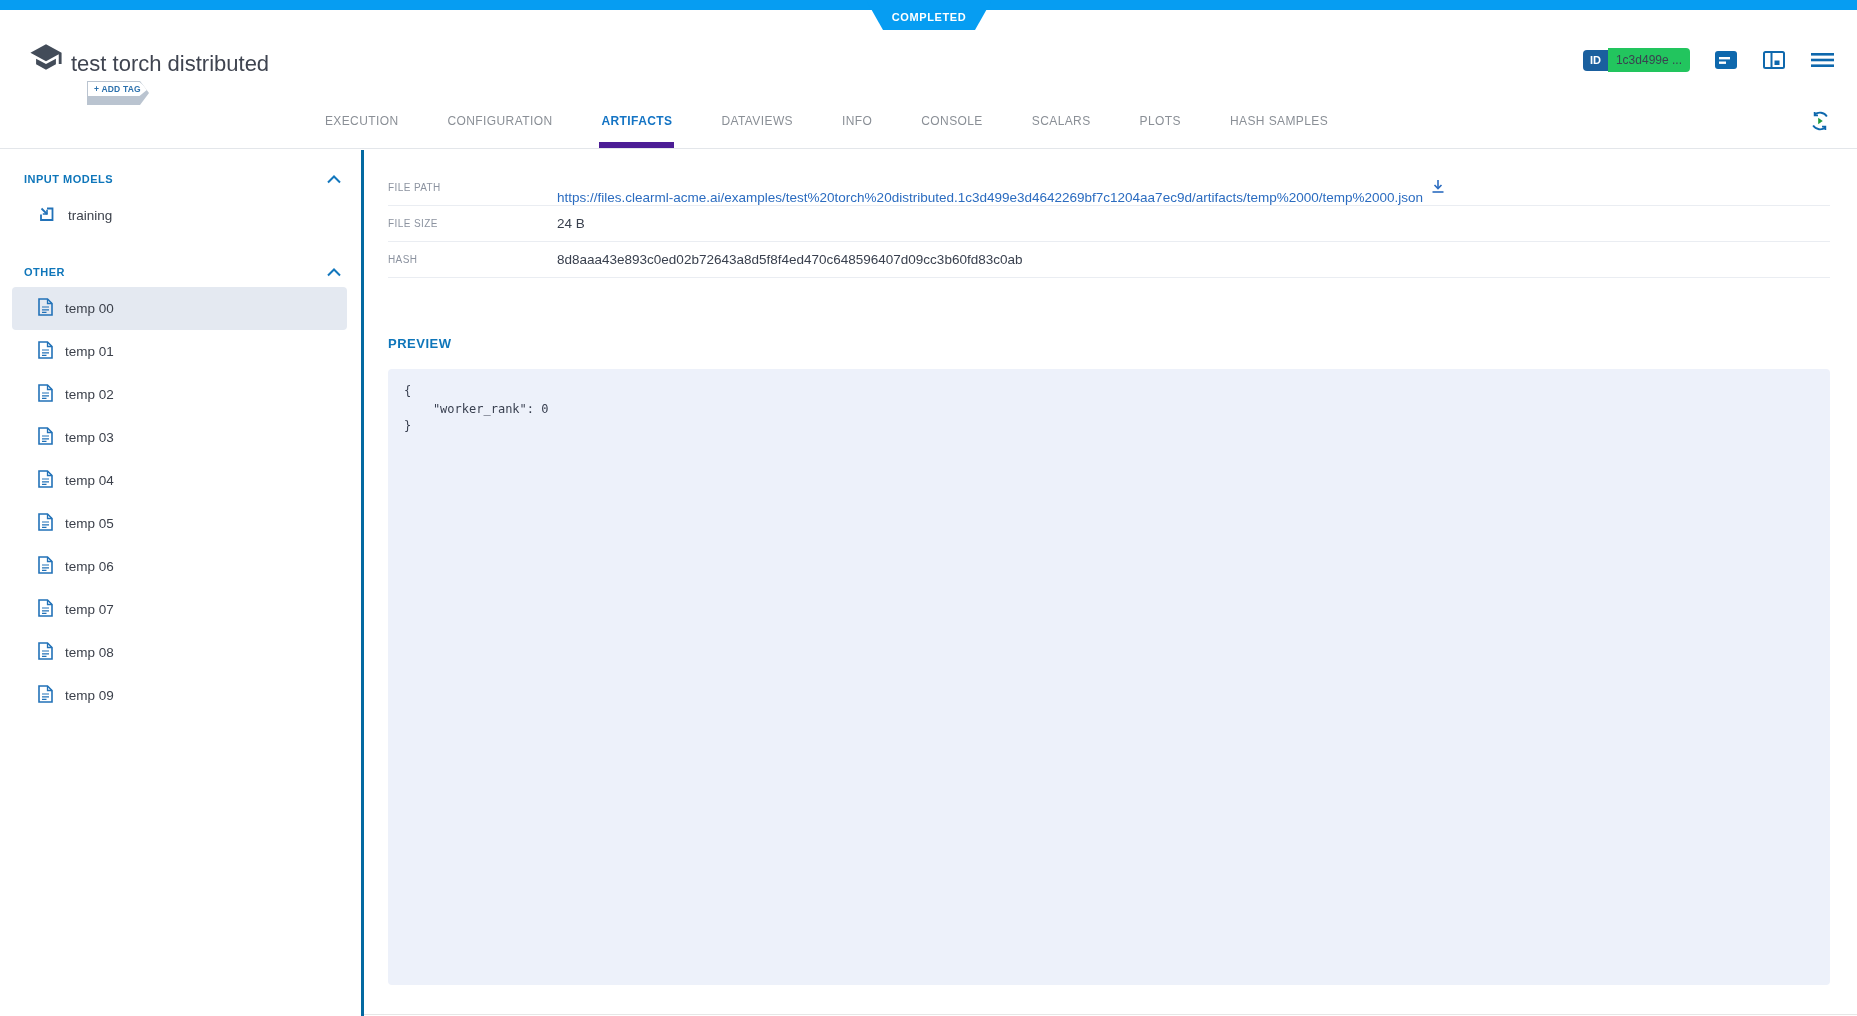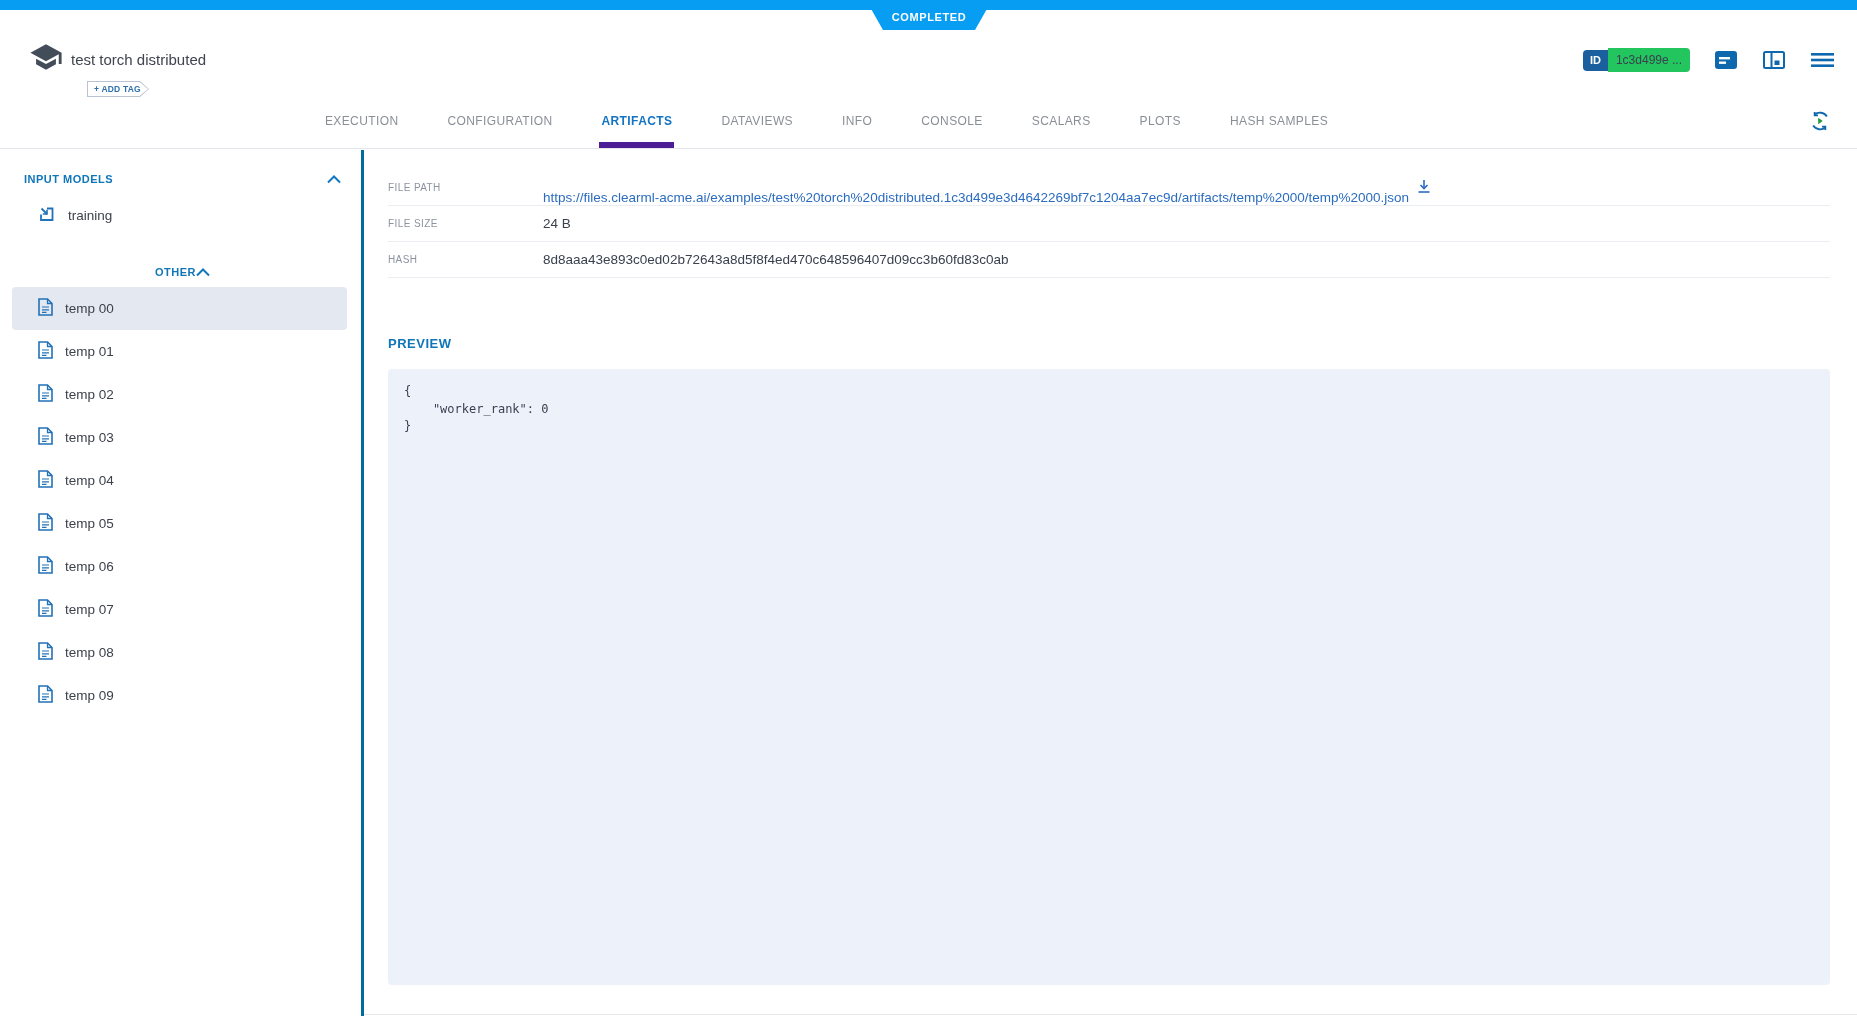--- a/index.html
+++ b/index.html
@@ -10,22 +10,22 @@
   .topbar { position:absolute; top:0; left:0; width:1857px; height:10px; background:#069df2; z-index:5; }
   .ribbon { position:absolute; top:0; left:866px; width:126px; height:30px; background:#069df2;
             clip-path:polygon(0 0,100% 0,calc(100% - 17px) 100%,17px 100%);
             display:flex; align-items:center; justify-content:center; z-index:6; }
   .ribbon span { color:#fff; font-size:11px; font-weight:bold; letter-spacing:.6px; padding-top:3px; }
 
   
   .header { position:absolute; top:10px; left:0; width:1857px; height:139px; background:#fff;
             border-bottom:1px solid #e3e6ea; z-index:2; }
   .exp-icon { position:absolute; left:29px; top:30px; }
-  .page-title { position:absolute; left:71px; top:41px; font-size:15px; color:#3f4450; font-weight:500; }
-  .add-tag { position:absolute; left:87px; top:71px; width:62px; height:16px;
+  .page-title { position:absolute; left:71px; top:41px; font-size:22px; color:#3f4450; font-weight:500; }
+  .add-tag { position:absolute; left:87px; top:71px; width:62px; height:24px;
              clip-path:polygon(0 0,calc(100% - 9px) 0,100% 50%,calc(100% - 9px) 100%,0 100%);
              background:#bac4d0; cursor:pointer; }
   .add-tag-inner { position:absolute; left:1px; top:1px; width:60px; height:14px;
              clip-path:polygon(0 0,calc(100% - 8.5px) 0,100% 50%,calc(100% - 8.5px) 100%,0 100%);
              background:#fff; display:flex; align-items:center; justify-content:flex-start; padding-left:6px; }
   .add-tag-inner span { font-size:8.5px; font-weight:bold; color:#2c71ad; letter-spacing:.2px; }
 
   .header-right { position:absolute; right:22px; top:39px; display:flex; align-items:center; gap:24px; }
   .id-pill { display:flex; align-items:center; height:21px; cursor:pointer; }
   .id-chip { background:#1a5f9e; color:#fff; font-size:11px; font-weight:bold; height:21px;
@@ -41,31 +41,31 @@
   .tab.active { color:#1474c4; font-weight:bold; border-bottom:6px solid #4c1d95; padding-bottom:14px; }
   .refresh-btn { position:absolute; right:26px; bottom:12px; cursor:pointer; }
 
   
   .body-row { position:absolute; top:150px; left:0; width:1857px; height:866px; display:flex; }
 
   
   .sidebar { width:364px; height:100%; border-right:3px solid #0369a1; padding-top:14px; overflow:hidden; }
   .section-header { height:30px; display:flex; align-items:center; justify-content:space-between;
                     padding:0 20px 0 24px; }
-  .section-header.later { margin-top:20px;justify-content:center; }
+  .section-header.later { margin-top:20px; }
   .section-title { font-size:11px; font-weight:bold; color:#0f76ba; letter-spacing:.5px; }
   .sidebar-item { height:43px; display:flex; align-items:center; gap:12px; padding-left:26px;
                   margin:0 14px 0 12px; border-radius:4px; cursor:pointer; }
   .sidebar-item.selected { background:#e4e9f1; }
   .sidebar-item .lbl { font-size:13.5px; color:#3c414b; }
 
   
   .content { flex:1; position:relative; padding:20px 27px 0 24px; }
   .detail-table { width:100%; }
-  .detail-row { display:flex; align-items:center; height:36px; border-bottom:1px solid #eaedf2; }
+  .detail-row { display:flex; align-items:center; height:36px; border-bottom:1px solid #eaedf2;gap:14px; }
   .detail-label { width:155px; flex:0 0 155px; font-size:10px; color:#8c93a0; letter-spacing:.4px; }
   .detail-value { font-size:13.5px; color:#39404e; display:flex; align-items:center; gap:8px; }
   .detail-value a.link { color:#2b6cc0; text-decoration:none; cursor:pointer;margin-top:20px; }
   .preview-title { margin-top:58px; font-size:13px; font-weight:bold; color:#0f76ba; letter-spacing:.5px; }
   .preview-box { margin-top:18px; height:616px; background:#edf1fa; border-radius:4px;
                  padding:14px 16px; overflow:auto; }
   .code-line { font-family:"DejaVu Sans Mono", monospace; font-size:12px; color:#383f4f;
                line-height:17.5px; white-space:pre; }
   .content-bottom-line { position:absolute; left:0; right:0; bottom:1px; height:1px; background:#e6e6e6; }
 </style>

